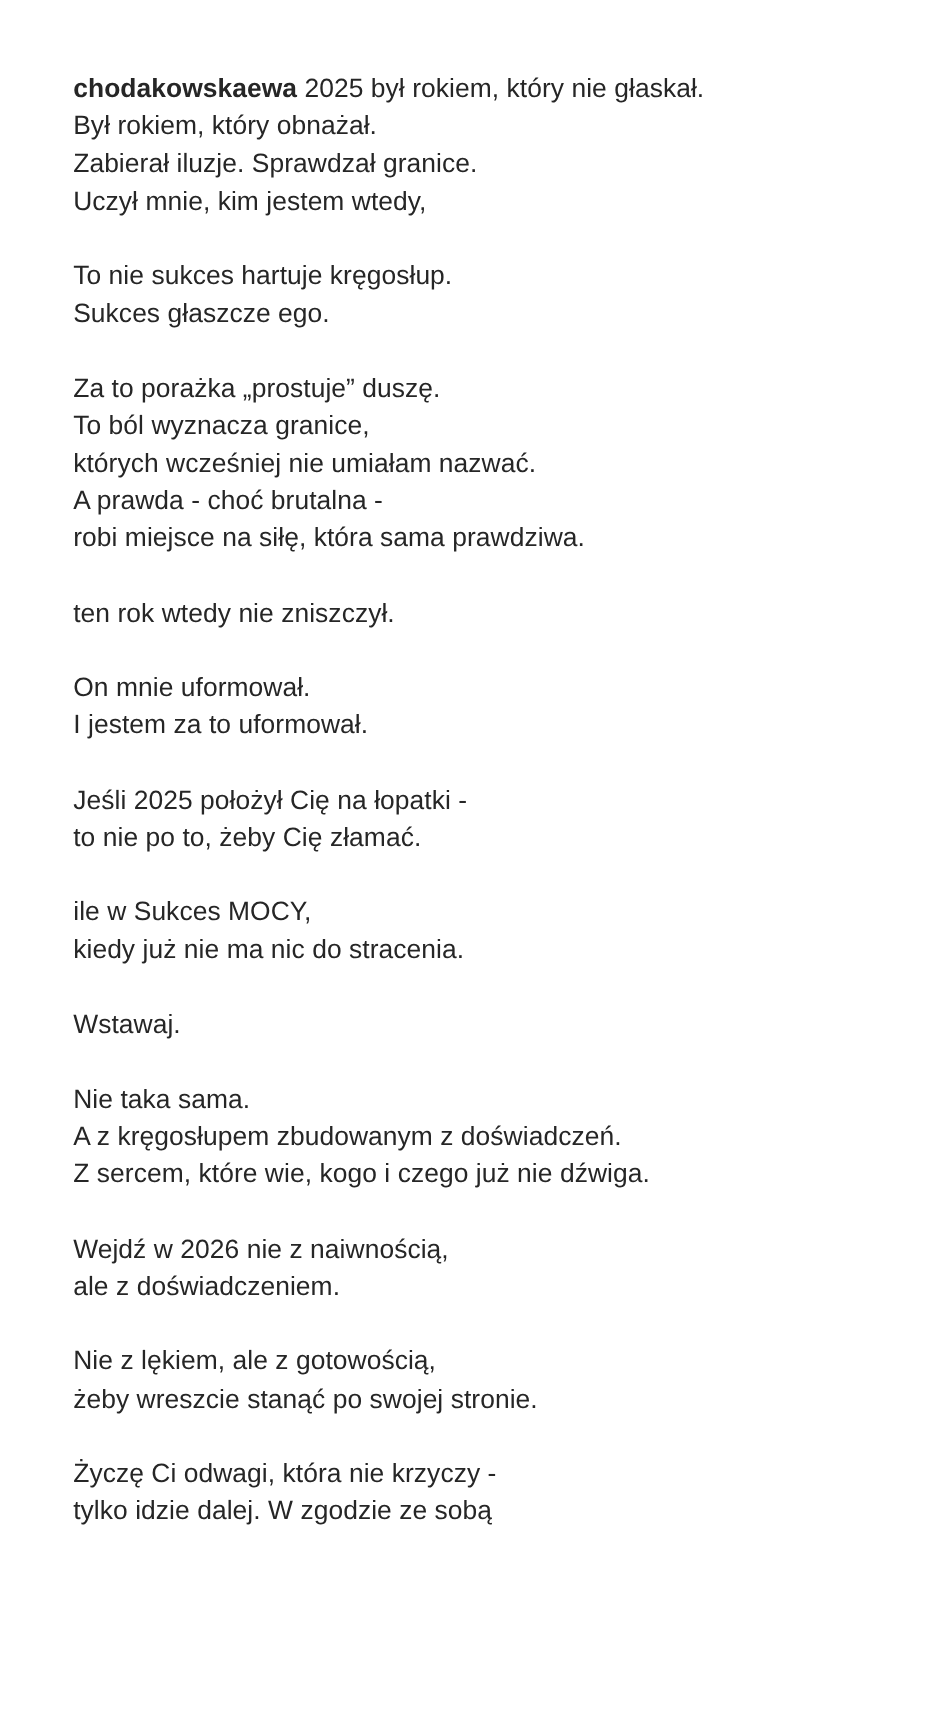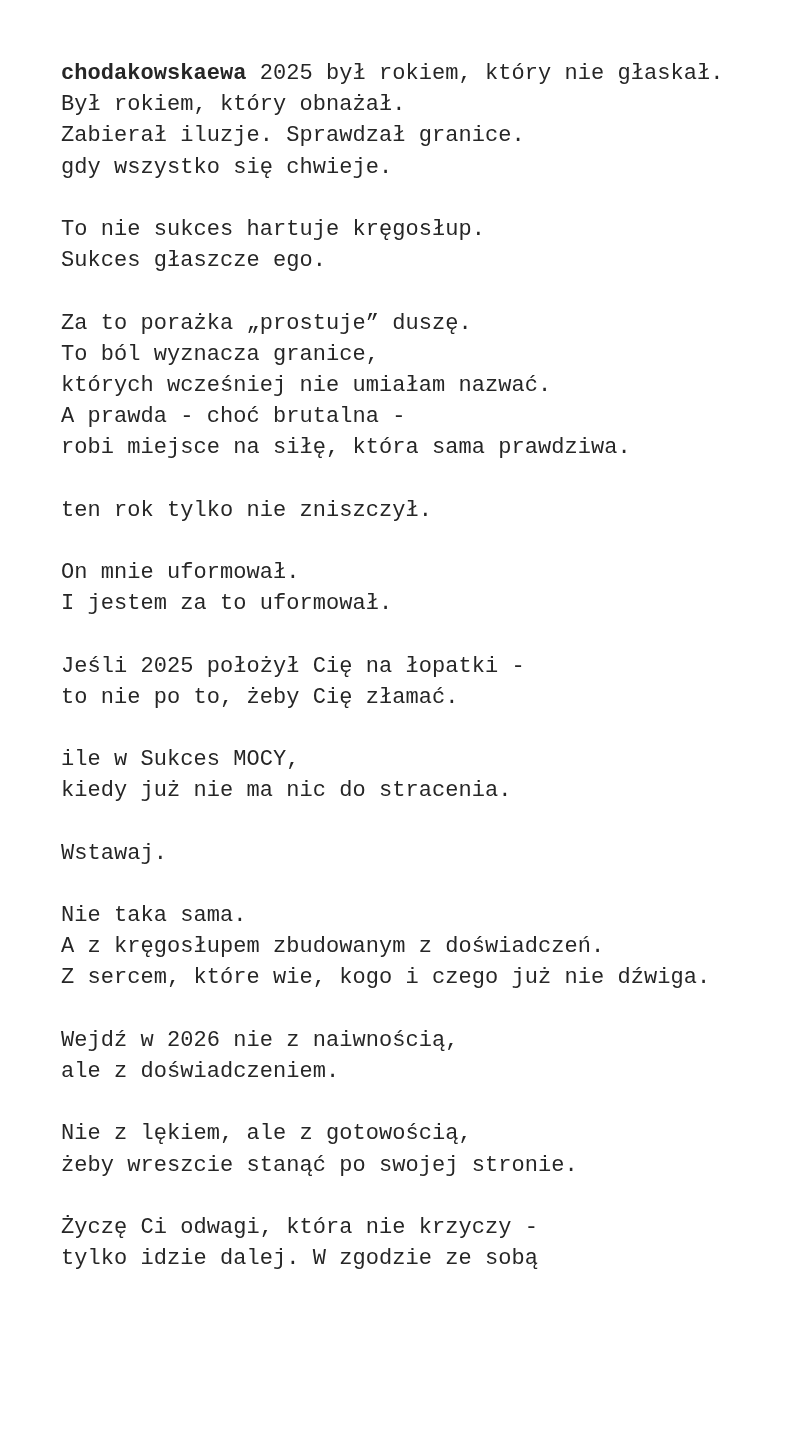--- a/index.html
+++ b/index.html
@@ -11,21 +11,21 @@
       width: 792px;
       height: 1440px;
       overflow: hidden;
       position: relative;
     }
     .caption {
       position: absolute;
       left: 61px;
       top: 58px;
       width: 700px;
-      font-family: Liberation Mono, monospace;
+      font-family: Liberation Sans, sans-serif;
       font-size: 22px;
       line-height: 31.2px;
       color: #262626;
       letter-spacing: 0.05px;
     }
     .line {
       display: block;
       white-space: pre;
       height: 31.2px;
     }
@@ -37,35 +37,35 @@
       height: 31.2px;
     }
   </style>
 </head>
 <body>
 
 <div class="caption">
   <span class="line"><span class="username">chodakowskaewa</span> <span>2025 był rokiem, który nie głaskał.</span></span>
   <span class="line">Był rokiem, który obnażał.</span>
   <span class="line">Zabierał iluzje. Sprawdzał granice.</span>
-  <span class="line">gdy wszystko się chwieje.</span>
+  <span class="line">Uczył mnie, kim jestem wtedy,</span>
   <span class="blank"></span>
 
   <span class="line">To nie sukces hartuje kręgosłup.</span>
   <span class="line">Sukces głaszcze ego.</span>
   <span class="blank"></span>
 
   <span class="line">Za to porażka „prostuje” duszę.</span>
   <span class="line">To ból wyznacza granice,</span>
   <span class="line">których wcześniej nie umiałam nazwać.</span>
   <span class="line">A prawda - choć brutalna -</span>
   <span class="line">robi miejsce na siłę, która sama prawdziwa.</span>
   <span class="blank"></span>
 
-  <span class="line">ten rok tylko nie zniszczył.</span>
+  <span class="line">ten rok wtedy nie zniszczył.</span>
   <span class="blank"></span>
 
   <span class="line">On mnie uformował.</span>
   <span class="line">I jestem za to uformował.</span>
   <span class="blank"></span>
 
   <span class="line">Jeśli 2025 położył Cię na łopatki -</span>
   <span class="line">to nie po to, żeby Cię złamać.</span>
   <span class="blank"></span>
 

